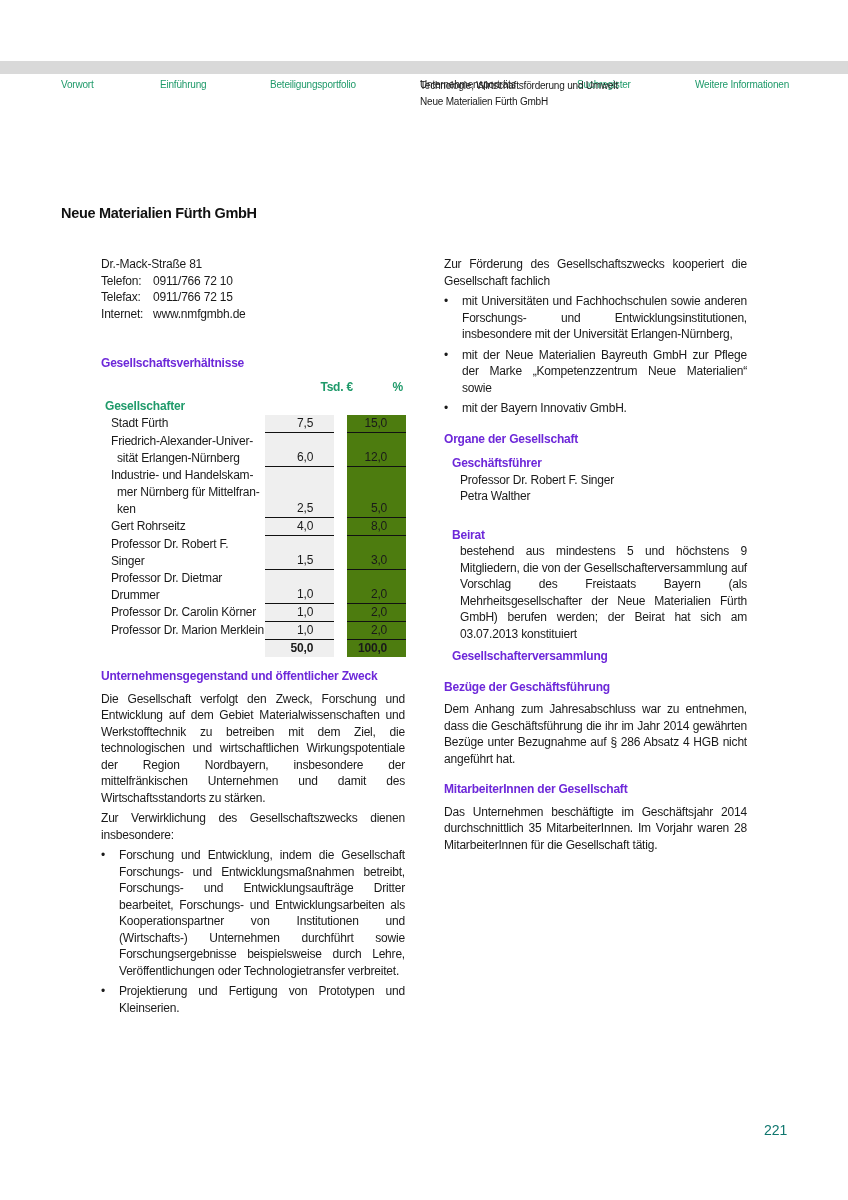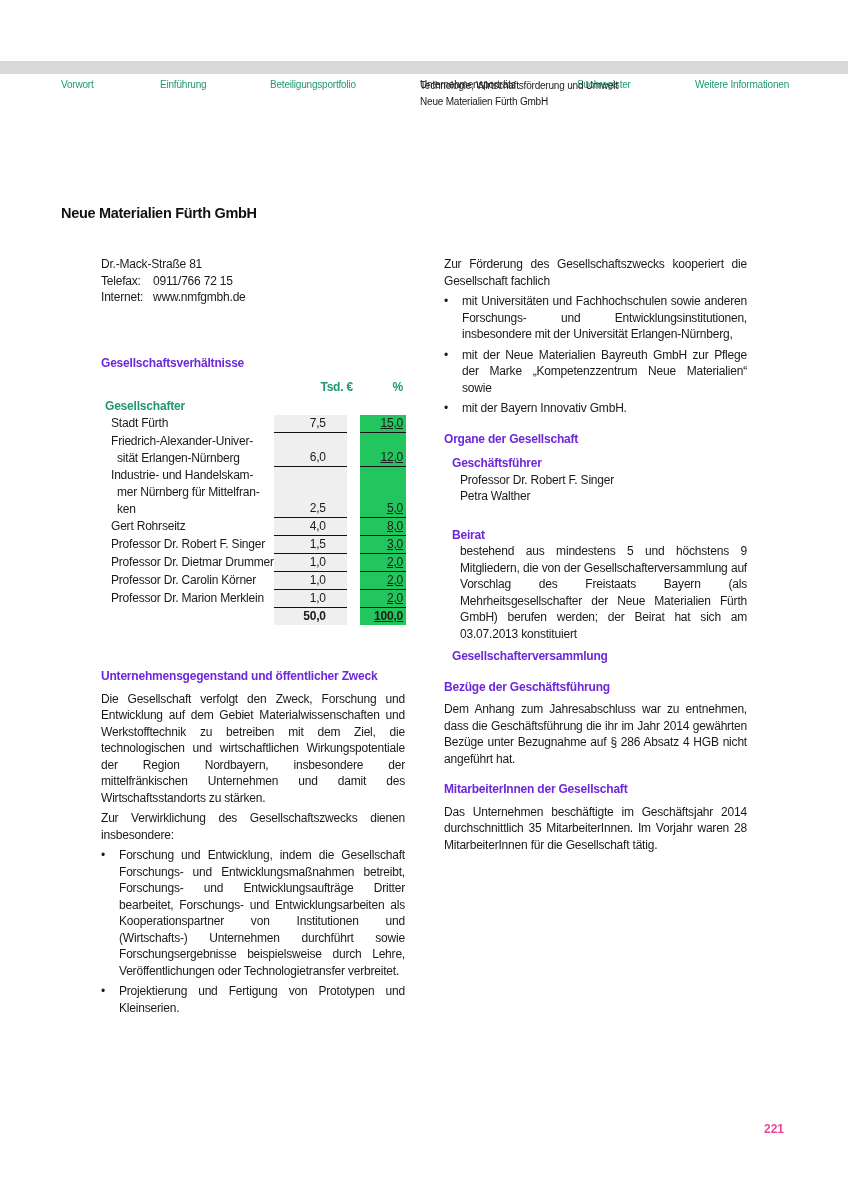--- a/index.html
+++ b/index.html
@@ -19,46 +19,47 @@
   p { margin: 0; text-align: justify; }
   ul { margin: 0; padding: 0; list-style: none; }
   li { position: relative; padding-left: 18px; text-align: justify; margin-top: 4px; }
   li .bullet { position: absolute; left: 0; top: 0; }
   
   .tbl { position: absolute; left: 101px; top: 380px; width: 305px; font-size: 12px; letter-spacing: -0.2px; }
   .trow { position: relative; display: flex; }
   .trow .name { width: 183px; padding-left: 10px; line-height: 17px; }
   .trow .v1 { width: 58px; margin-left: 0; text-align: right; background: #efefef; padding-right: 21px; line-height: 17px; display: flex; align-items: flex-end; justify-content: flex-end; border-bottom: 1.3px solid #111; }
   .trow .gap { width: 15px; }
-  .trow .v2 { width: 48px; text-align: right; background: #22c55e; padding-right: 3px; line-height: 17px; display: flex; align-items: flex-end; justify-content: flex-end; border-bottom: 1.3px solid #111; text-decoration: underline; }
+  .trow .v2 { width: 48px; text-align: right; background: #4d7c0f; padding-right: 19px; line-height: 17px; display: flex; align-items: flex-end; justify-content: flex-end; border-bottom: 1.3px solid #111; }
   .trow.total .v1, .trow.total .v2 { border-bottom: none; font-weight: bold; }
   .thead { display: flex; height: 18px; }
   .thead .h1 { width: 196px; }
   .thead .c1 { width: 61px; text-align: right; }
   .thead .c2 { width: 51px; text-align: right; padding-right: 3px; }
-  .pagenum { position: absolute; left: 764px; top: 1122px; font-size: 12px; font-weight: bold; color: #ec4899; }
+  .pagenum { position: absolute; left: 764px; top: 1122px; font-size: 14px; font-weight: normal; color: #0f766e; }
 </style>
 </head>
 <body>
 
 <div class="nav">
   <a style="left:61px">Vorwort</a>
   <a style="left:160px">Einführung</a>
   <a style="left:270px">Beteiligungsportfolio</a>
   <a class="active" style="left:420px">Unternehmensporträts</a>
   <a style="left:577px">Suchregister</a>
   <a style="left:695px">Weitere Informationen</a>
 </div>
 <div class="sub" style="top:80px">Technologie, Wirtschaftsförderung und Umwelt</div>
 <div class="sub" style="top:96px">Neue Materialien Fürth GmbH</div>
 
 <div class="title">Neue Materialien Fürth GmbH</div>
 
 <div class="col addr" style="left:101px; top:256px; width:310px;">
   <div>Dr.-Mack-Straße 81</div>
+  <div><span class="lbl">Telefon:</span><span>0911/766 72 10</span></div>
   <div><span class="lbl">Telefax:</span><span>0911/766 72 15</span></div>
   <div><span class="lbl">Internet:</span><span>www.nmfgmbh.de</span></div>
 </div>
 
 <h3 style="position:absolute; left:101px; top:356px;">Gesellschaftsverhältnisse</h3>
 
 <div class="tbl">
   <div class="thead">
     <div class="h1"></div>
     <div class="c1 green">Tsd. €</div>

